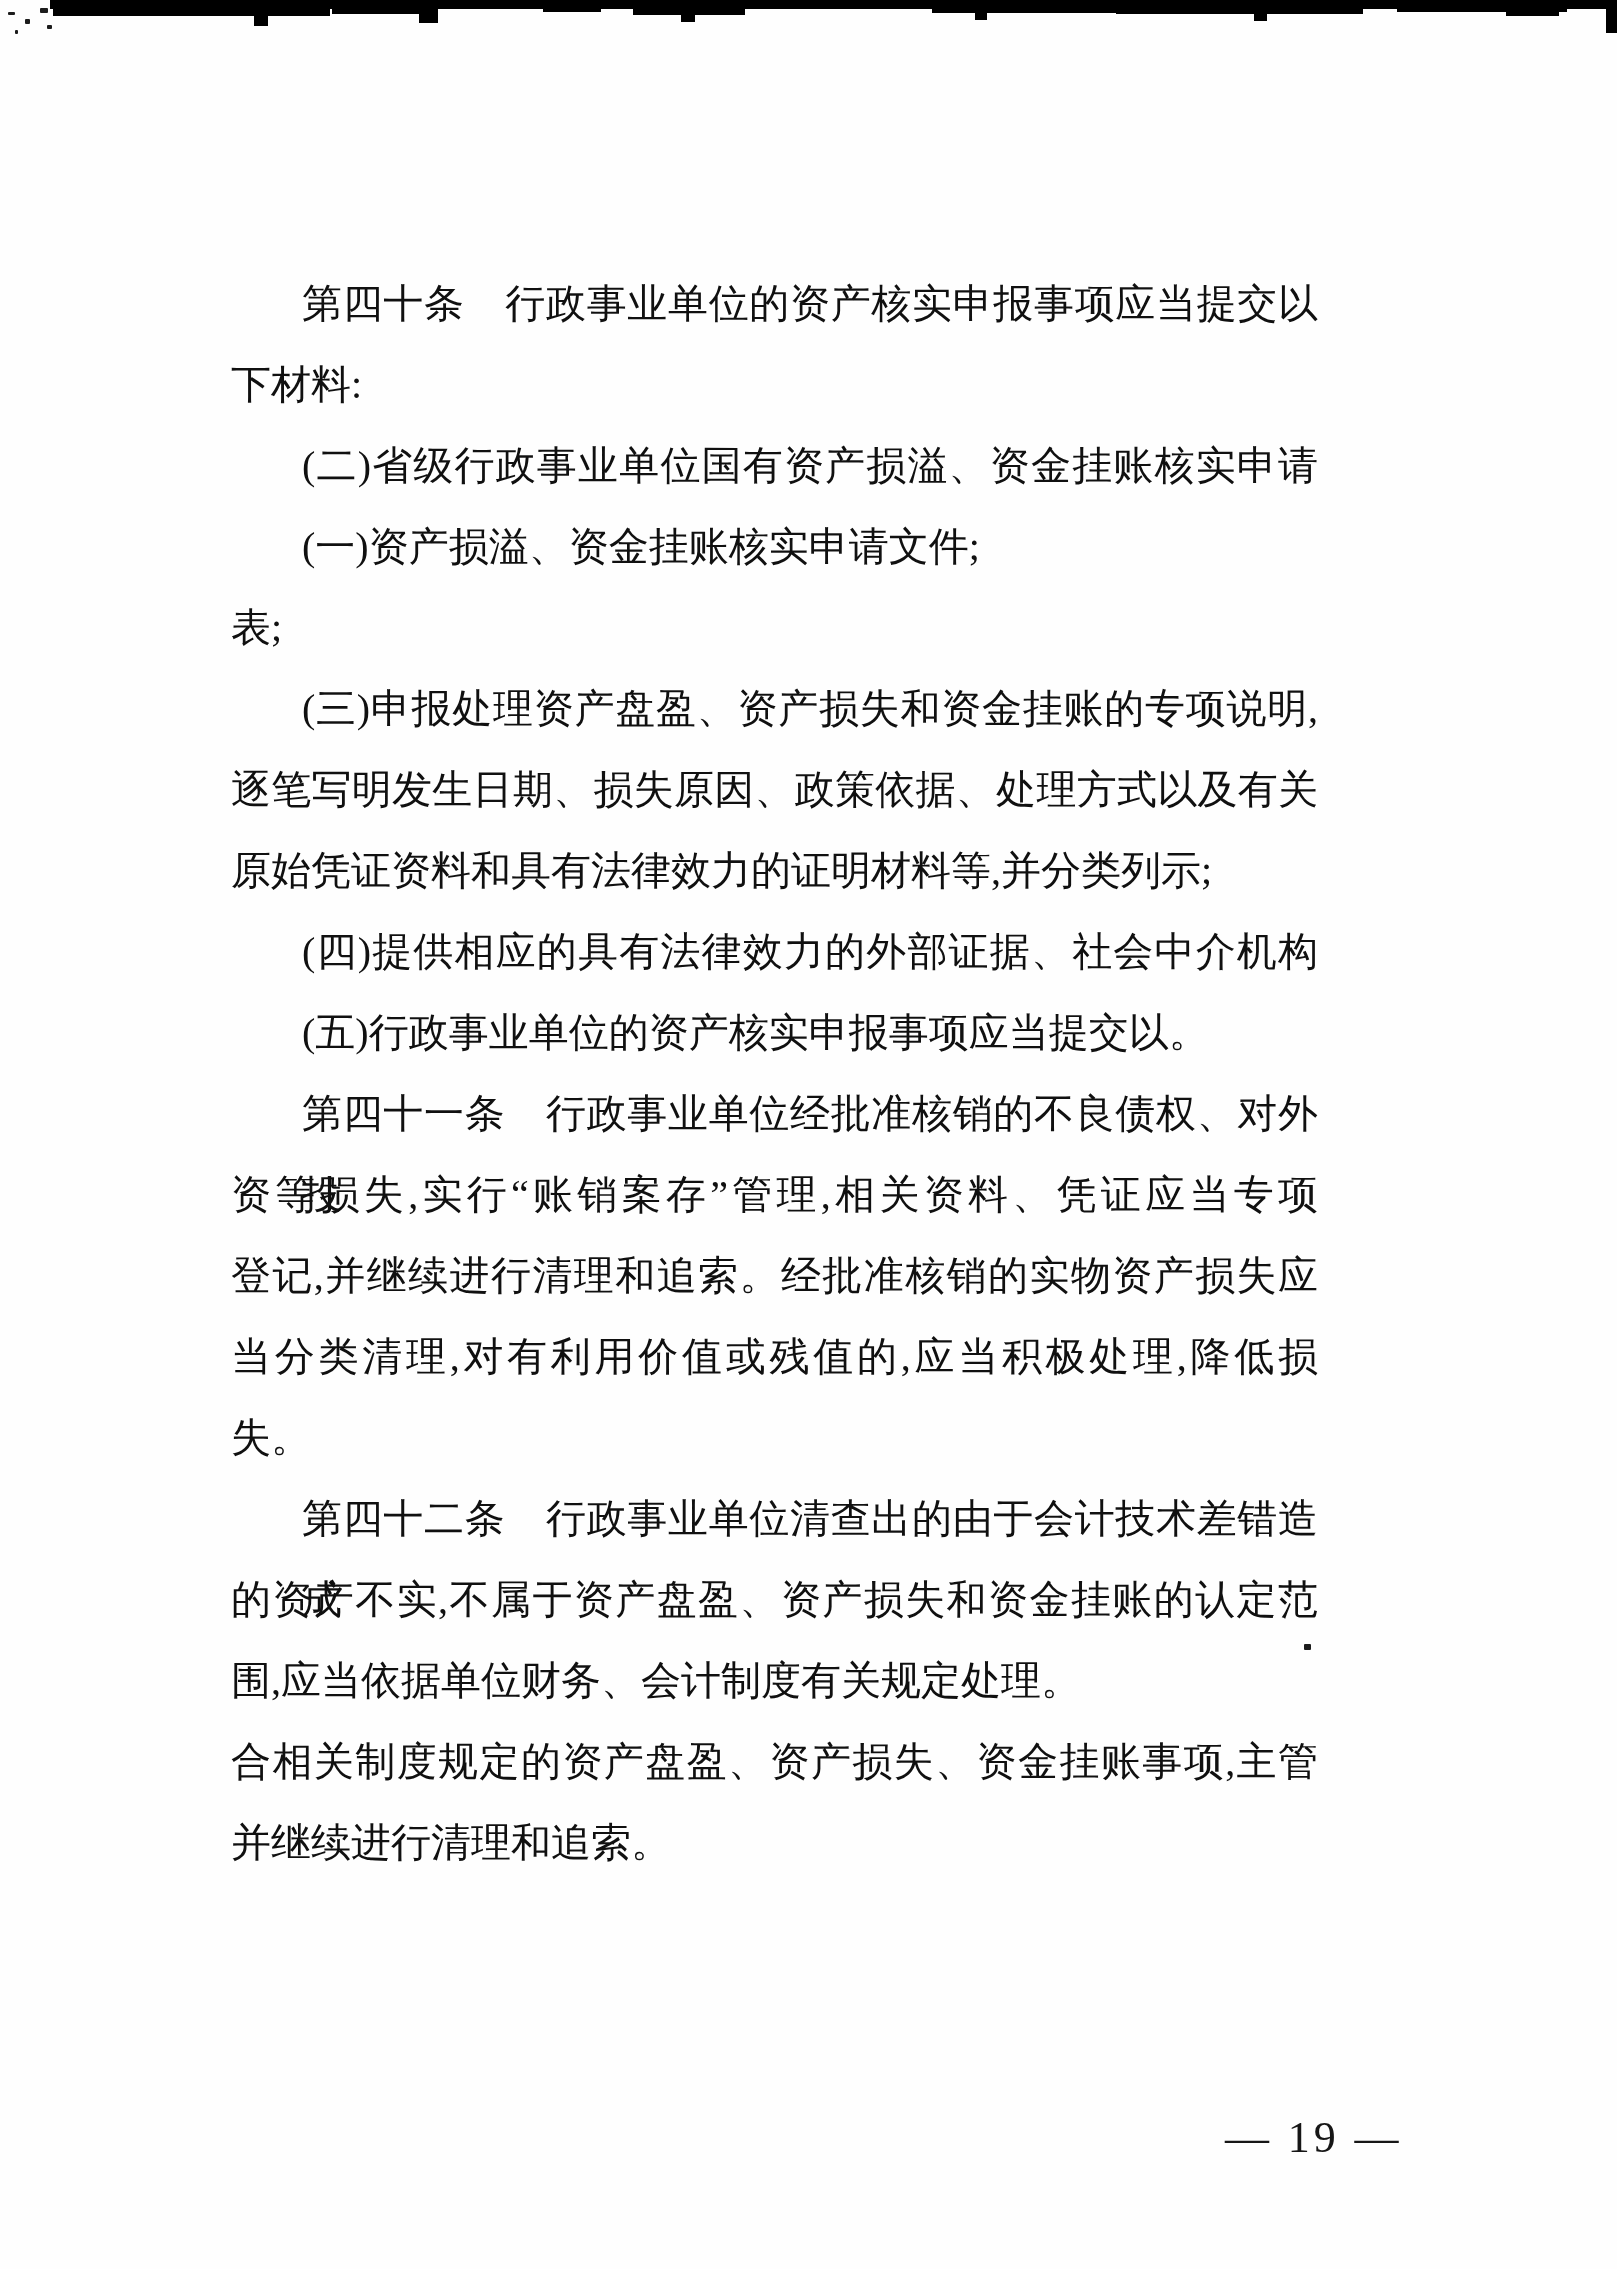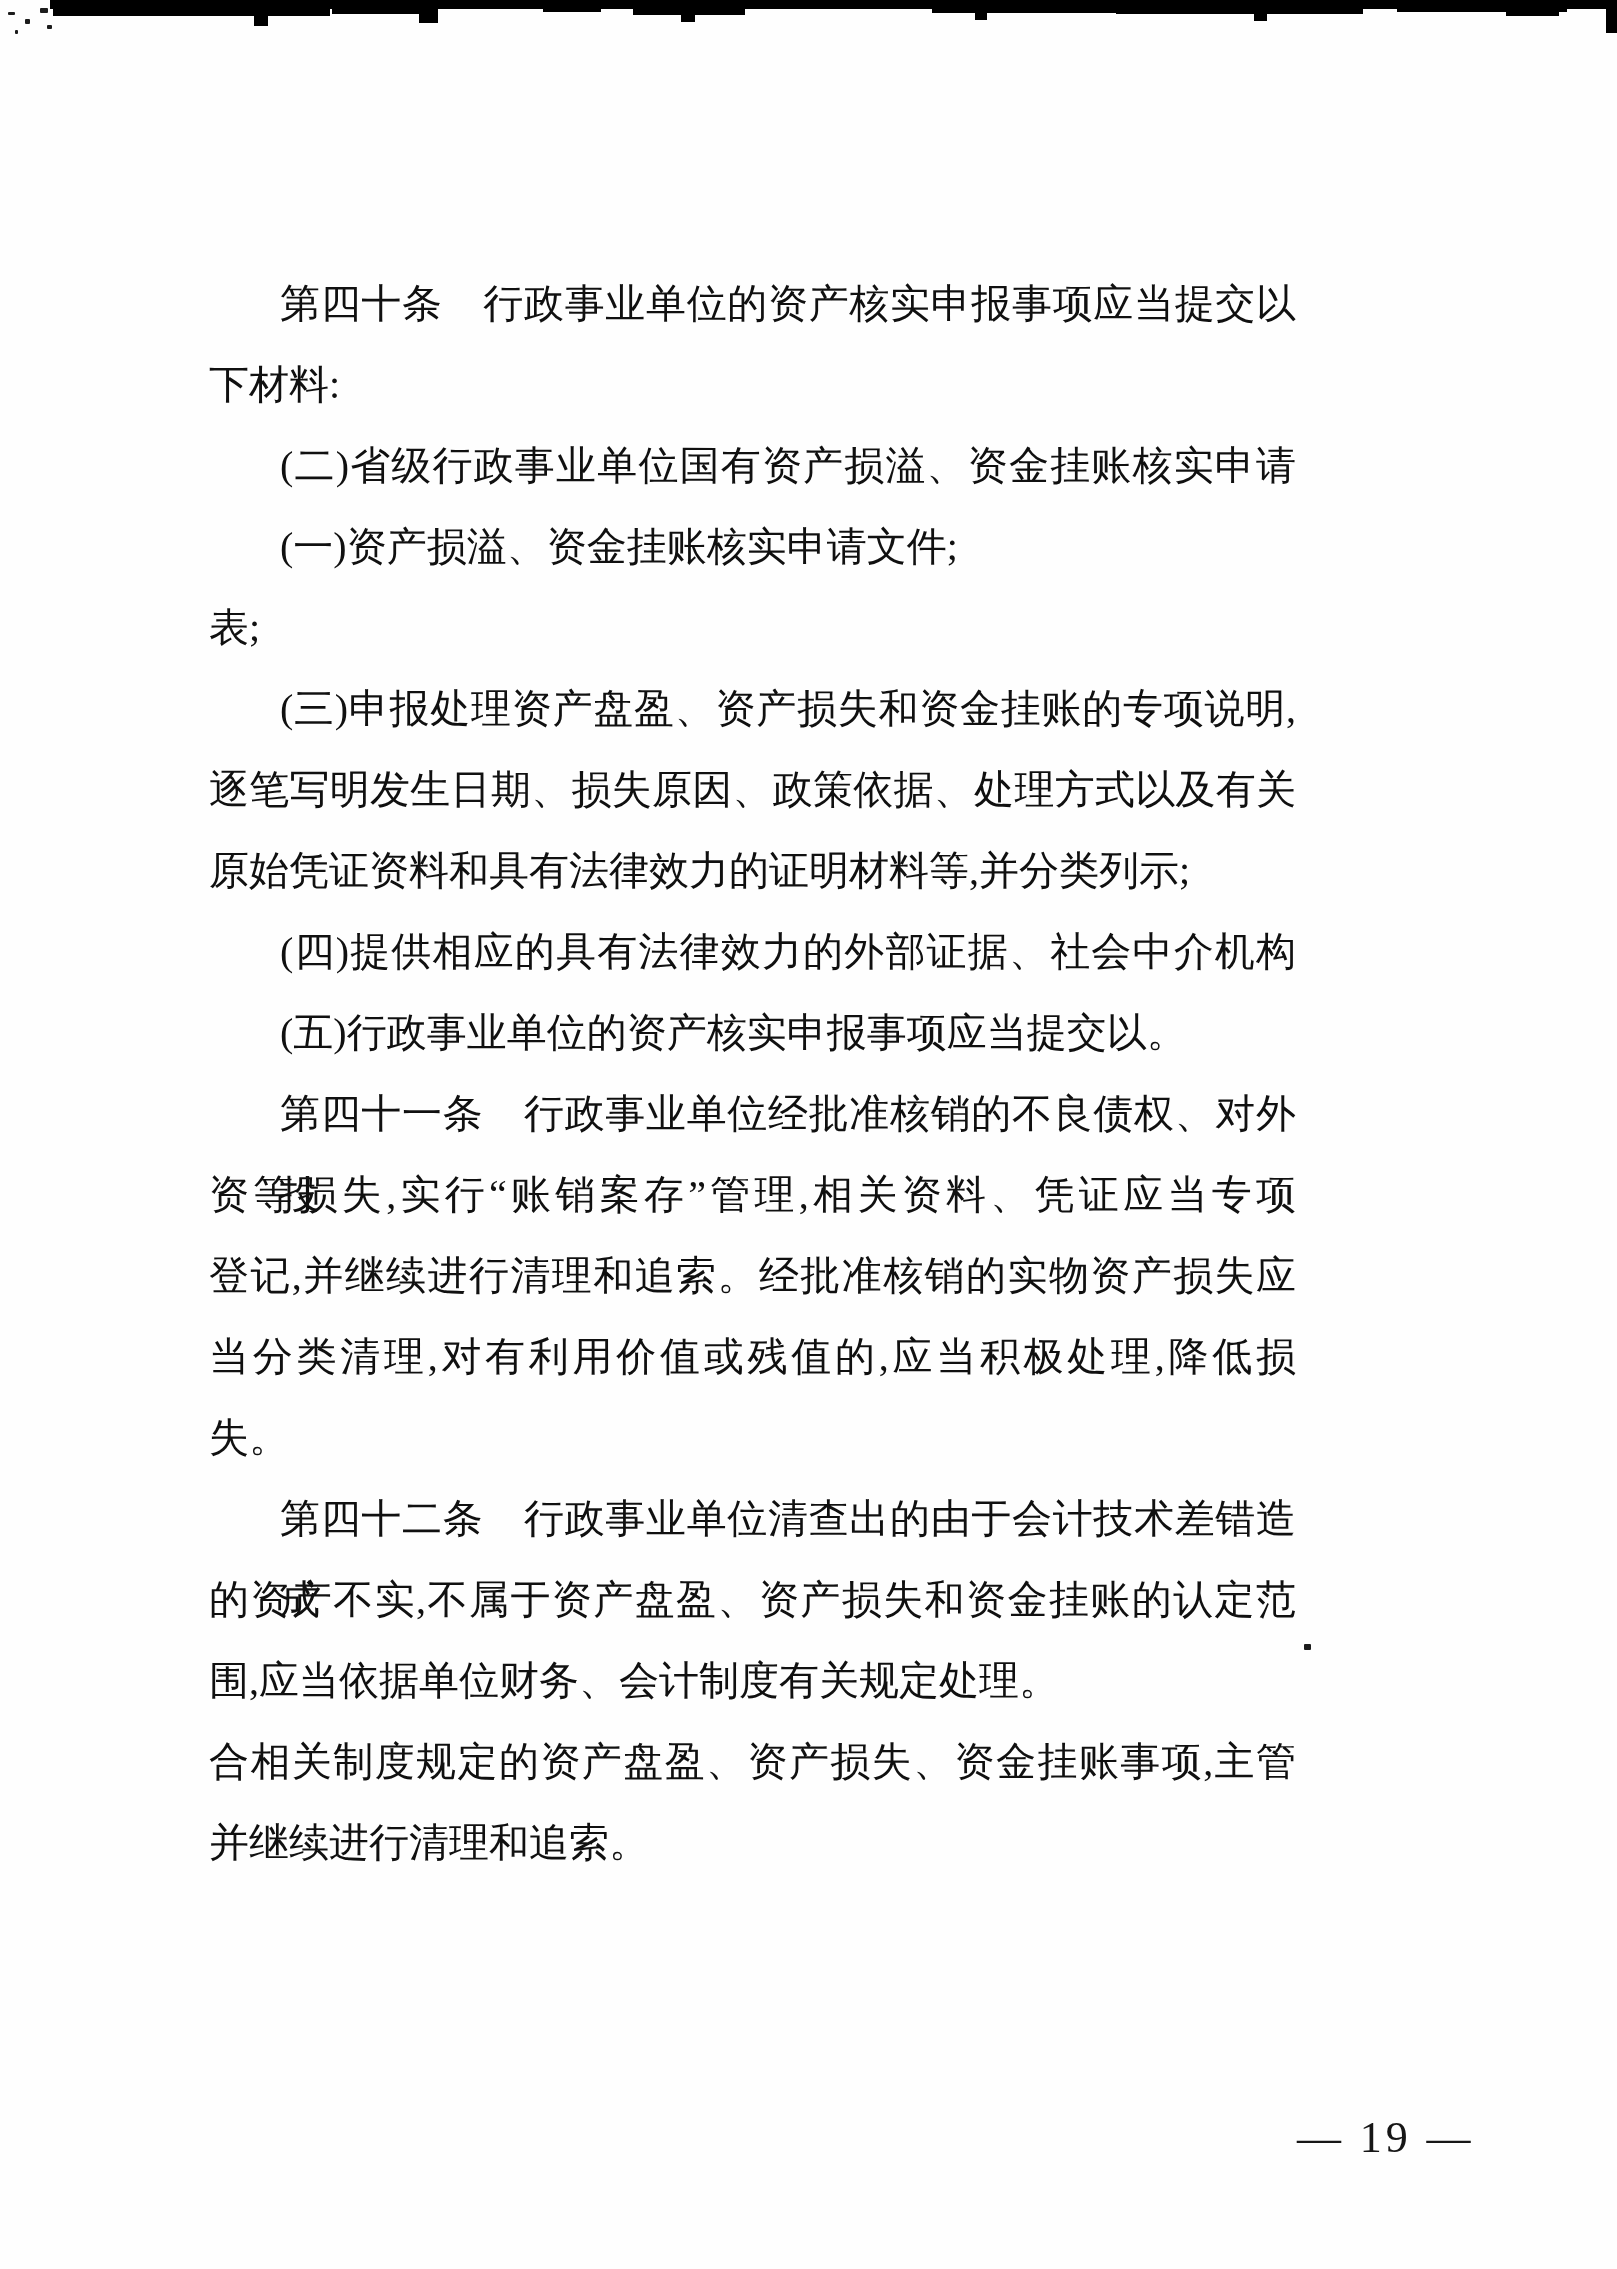--- a/index.html
+++ b/index.html
@@ -9,42 +9,42 @@
     width: 1618px;
     height: 2270px;
     background: #fefefe;
     overflow: hidden;
     font-family: "Liberation Serif", "DejaVu Serif", serif;
     color: #101010;
   }
   
   .text-block {
     position: absolute;
-    left: 209px;
+    left: 231px;
     top: 263px;
     width: 1087px;
   }
   .line {
     height: 81px;
     line-height: 81px;
     font-size: 40px;
     letter-spacing: 0px;
     white-space: normal;
     color: #101010;
     font-weight: 500;
   }
   .line.indent { padding-left: 71px; }
   .line.justify {
     text-align: justify;
     text-align-last: justify;
   }
   
   .page-number {
     position: absolute;
-    left: 1297px;
+    left: 1225px;
     top: 2113px;
     font-size: 44px;
     letter-spacing: 3.9px;
     line-height: 50px;
     color: #161616;
     font-family: "Liberation Serif", "DejaVu Serif", serif;
   }
   
   .artifact { position: absolute; background: #000; }
   .speck { position: absolute; background: #1c1c1c; border-radius: 1px; }

